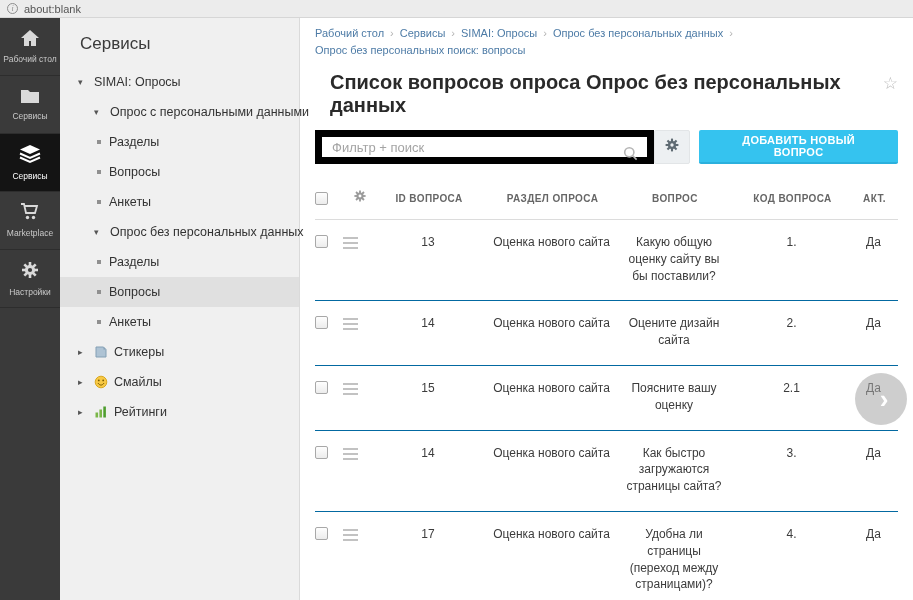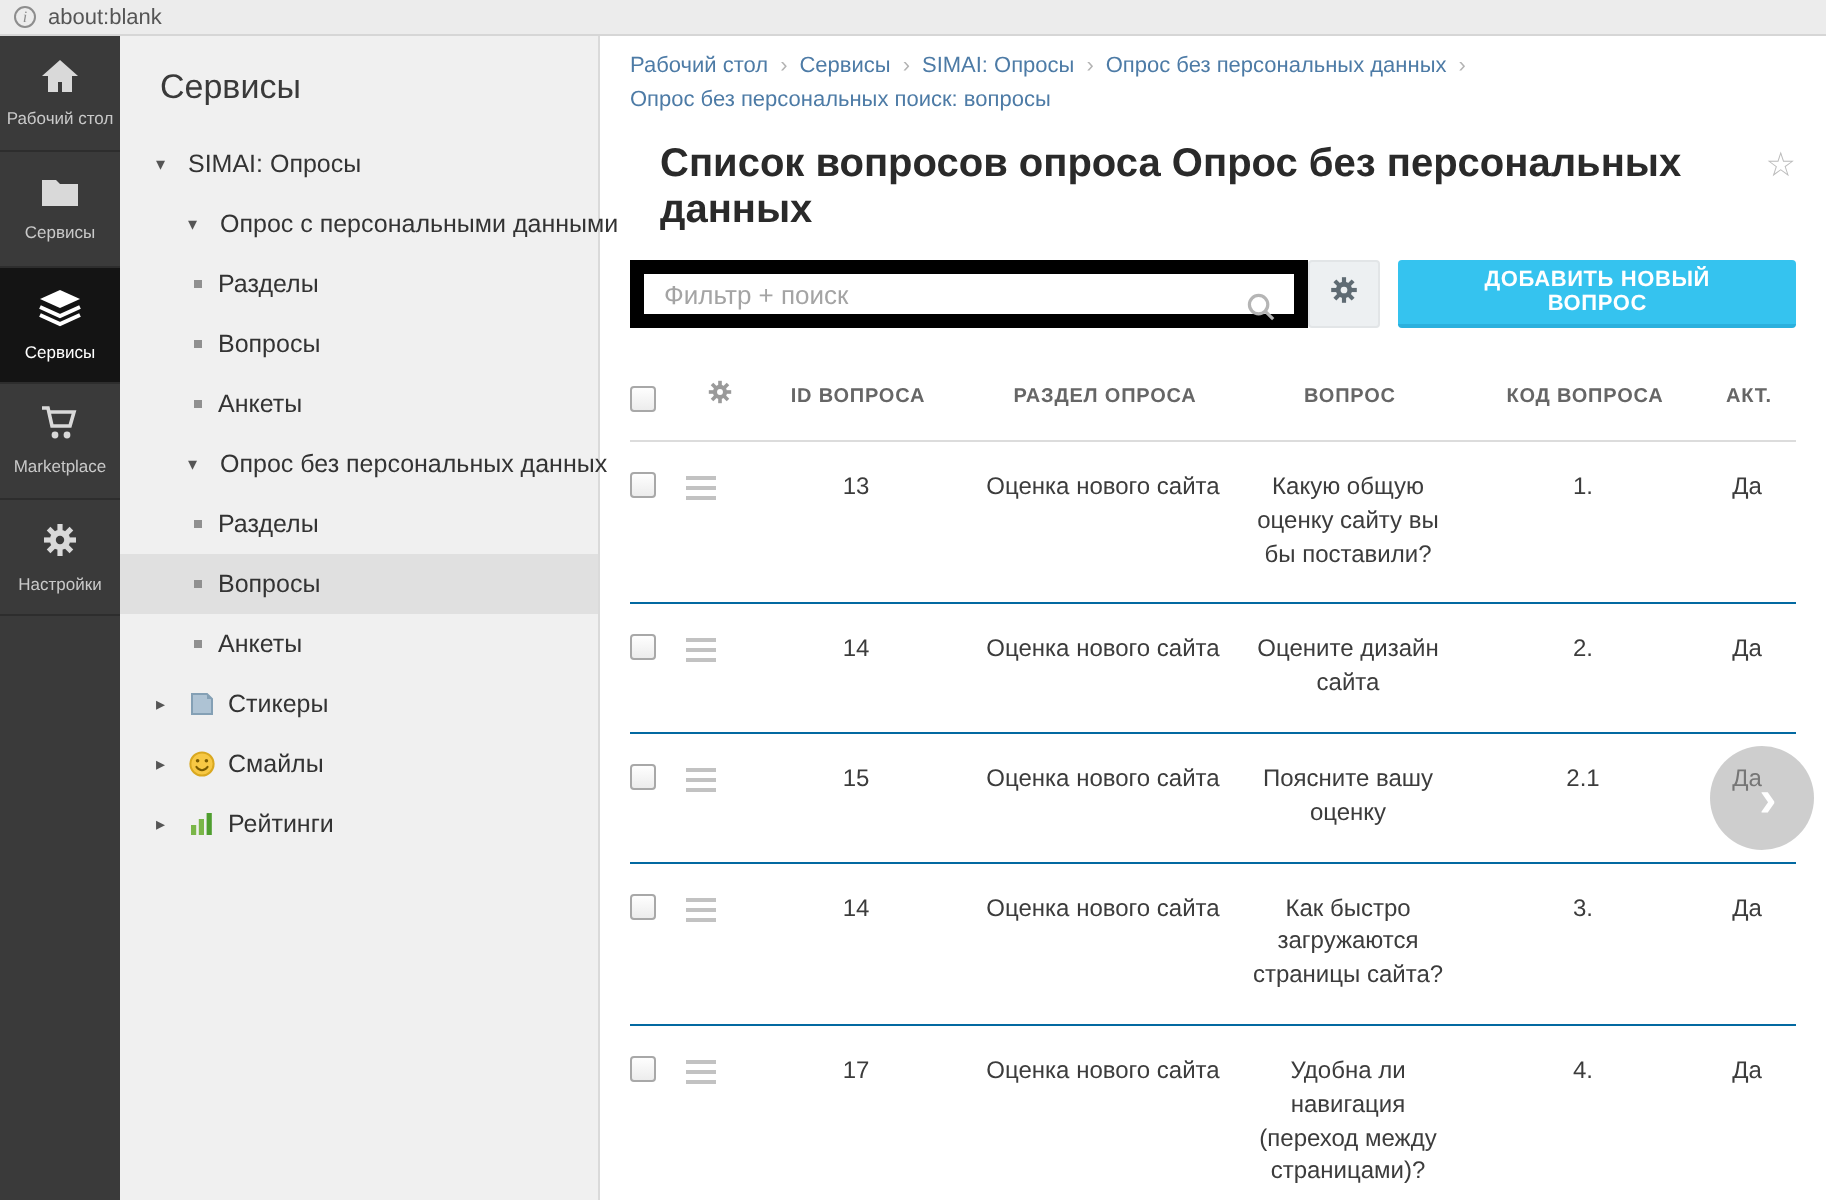--- a/index.html
+++ b/index.html
@@ -396,21 +396,21 @@
       <div>
           <div class="checkbox"></div>
         </div>
       <div class="burger">
           <div></div>
           <div></div>
           <div></div>
         </div>
       <div class="td">17</div>
       <div class="td">Оценка нового сайта</div>
-      <div class="td">Удобна ли навигация (переход между страницами)?</div>
+      <div class="td">Удобна ли страницы (переход между страницами)?</div>
       <div class="td">4.</div>
       <div class="td">Да</div>
     </div>
 
   </div>
 
   <div class="panel-toggle">
     <span>›</span>
   </div>
 </div>

